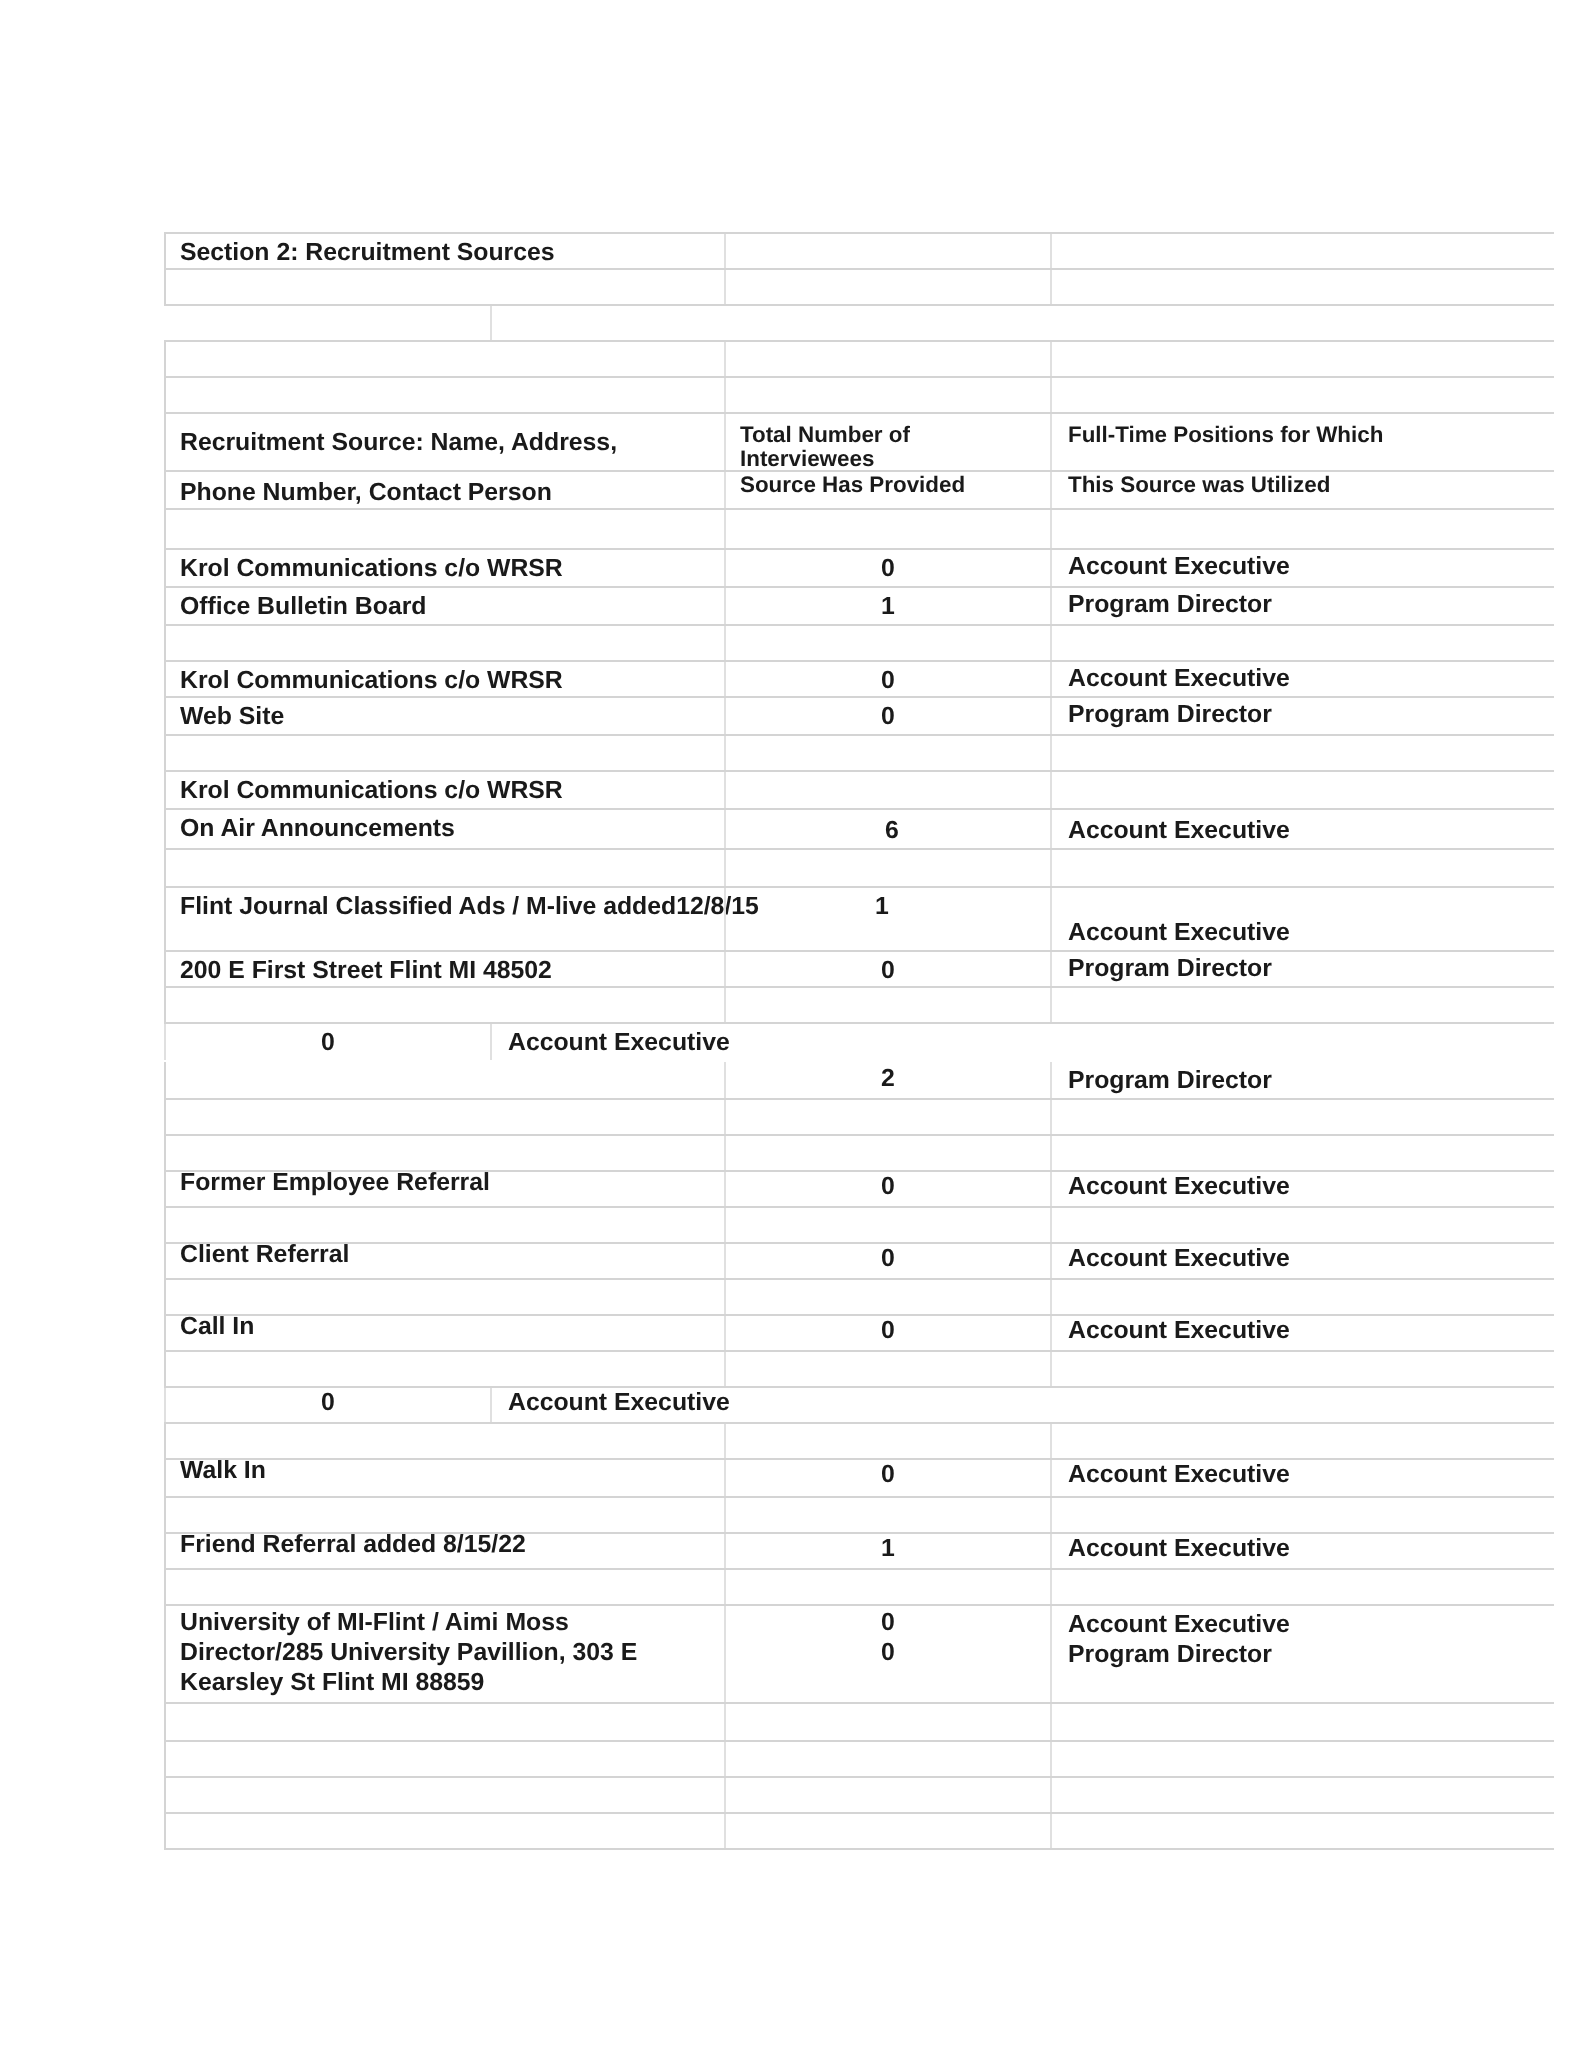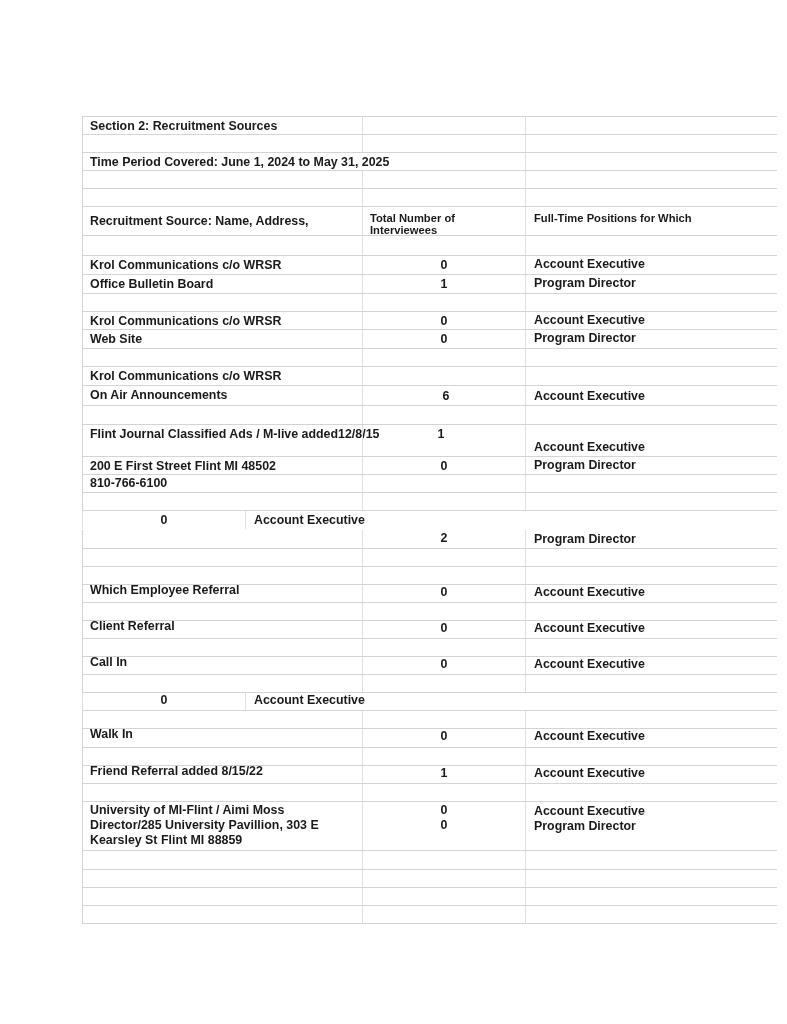--- a/index.html
+++ b/index.html
@@ -27,23 +27,20 @@
       </div>
     <div class="cell c2"></div>
       <div class="cell c3"></div>
   </div>
   <div class="row" style="height:17px">
       <div class="cell c1"></div>
       <div class="cell c2"></div>
       <div class="cell c3"></div>
     </div>
   <div class="row" style="height:17px">
-    <div class="cell c1" style="overflow:visible">
-        <span class="t" style="top:1px">Time Period Covered:  June 1, 2024 to May 31, 2025</span>
-      </div>
     <div class="cell c2" style="border-left-color:transparent"></div>
       <div class="cell c3"></div>
   </div>
   <div class="row" style="height:17px">
       <div class="cell c1"></div>
       <div class="cell c2"></div>
       <div class="cell c3"></div>
     </div>
   <div class="row" style="height:17px">
       <div class="cell c1"></div>
@@ -56,20 +53,31 @@
         <span class="t" style="top:6px">Recruitment Source: Name, Address,</span>
       </div>
     <div class="cell c2" style="text-align:left;padding-left:7px">
       <span class="t small" style="top:5px;left:7px">Total Number of</span>
       <span class="t small" style="top:17px;left:7px">Interviewees</span>
     </div>
     <div class="cell c3">
         <span class="t small" style="top:5px">Full-Time Positions for Which</span>
       </div>
   </div>
+  <div class="row" style="height:18px">
+    <div class="cell c1">
+        <span class="t" style="top:2px">Phone Number, Contact Person</span>
+      </div>
+    <div class="cell c2">
+        <span class="t small" style="top:1px;left:7px">Source Has Provided</span>
+      </div>
+    <div class="cell c3">
+        <span class="t small" style="top:1px">This Source was Utilized</span>
+      </div>
+  </div>
   <div class="row" style="height:19px">
       <div class="cell c1"></div>
       <div class="cell c2"></div>
       <div class="cell c3"></div>
     </div>
 
   <div class="row" style="height:18px">
     <div class="cell c1">
         <span class="t" style="top:1px">Krol Communications c/o WRSR</span>
       </div>
@@ -165,27 +173,20 @@
         <span class="t" style="top:1px">200 E First Street Flint MI 48502</span>
       </div>
     <div class="cell c2">
         <span class="t num" style="top:1px">0</span>
       </div>
     <div class="cell c3">
         <span class="t" style="top:0px">Program Director</span>
       </div>
   </div>
   <div class="row" style="height:17px">
-    <div class="cell c1">
-        <span class="t" style="top:0px">810-766-6100</span>
-      </div>
-    <div class="cell c2"></div>
-      <div class="cell c3"></div>
-  </div>
-  <div class="row" style="height:17px">
       <div class="cell c1"></div>
       <div class="cell c2"></div>
       <div class="cell c3"></div>
     </div>
 
   <div class="row" style="height:18px">
     <div class="cell c2">
         <span class="t num" style="top:1px">0</span>
       </div>
     <div class="cell c3">
@@ -207,21 +208,21 @@
       <div class="cell c3"></div>
     </div>
 
   <div class="row" style="height:17px">
       <div class="cell c1"></div>
       <div class="cell c2"></div>
       <div class="cell c3"></div>
     </div>
   <div class="row" style="height:17px">
     <div class="cell c1">
-        <span class="t" style="top:-3px">Which Employee Referral</span>
+        <span class="t" style="top:-3px">Former Employee Referral</span>
       </div>
     <div class="cell c2">
         <span class="t num" style="top:-1px">0</span>
       </div>
     <div class="cell c3">
         <span class="t" style="top:-1px">Account Executive</span>
       </div>
   </div>
 
   <div class="row" style="height:17px">

